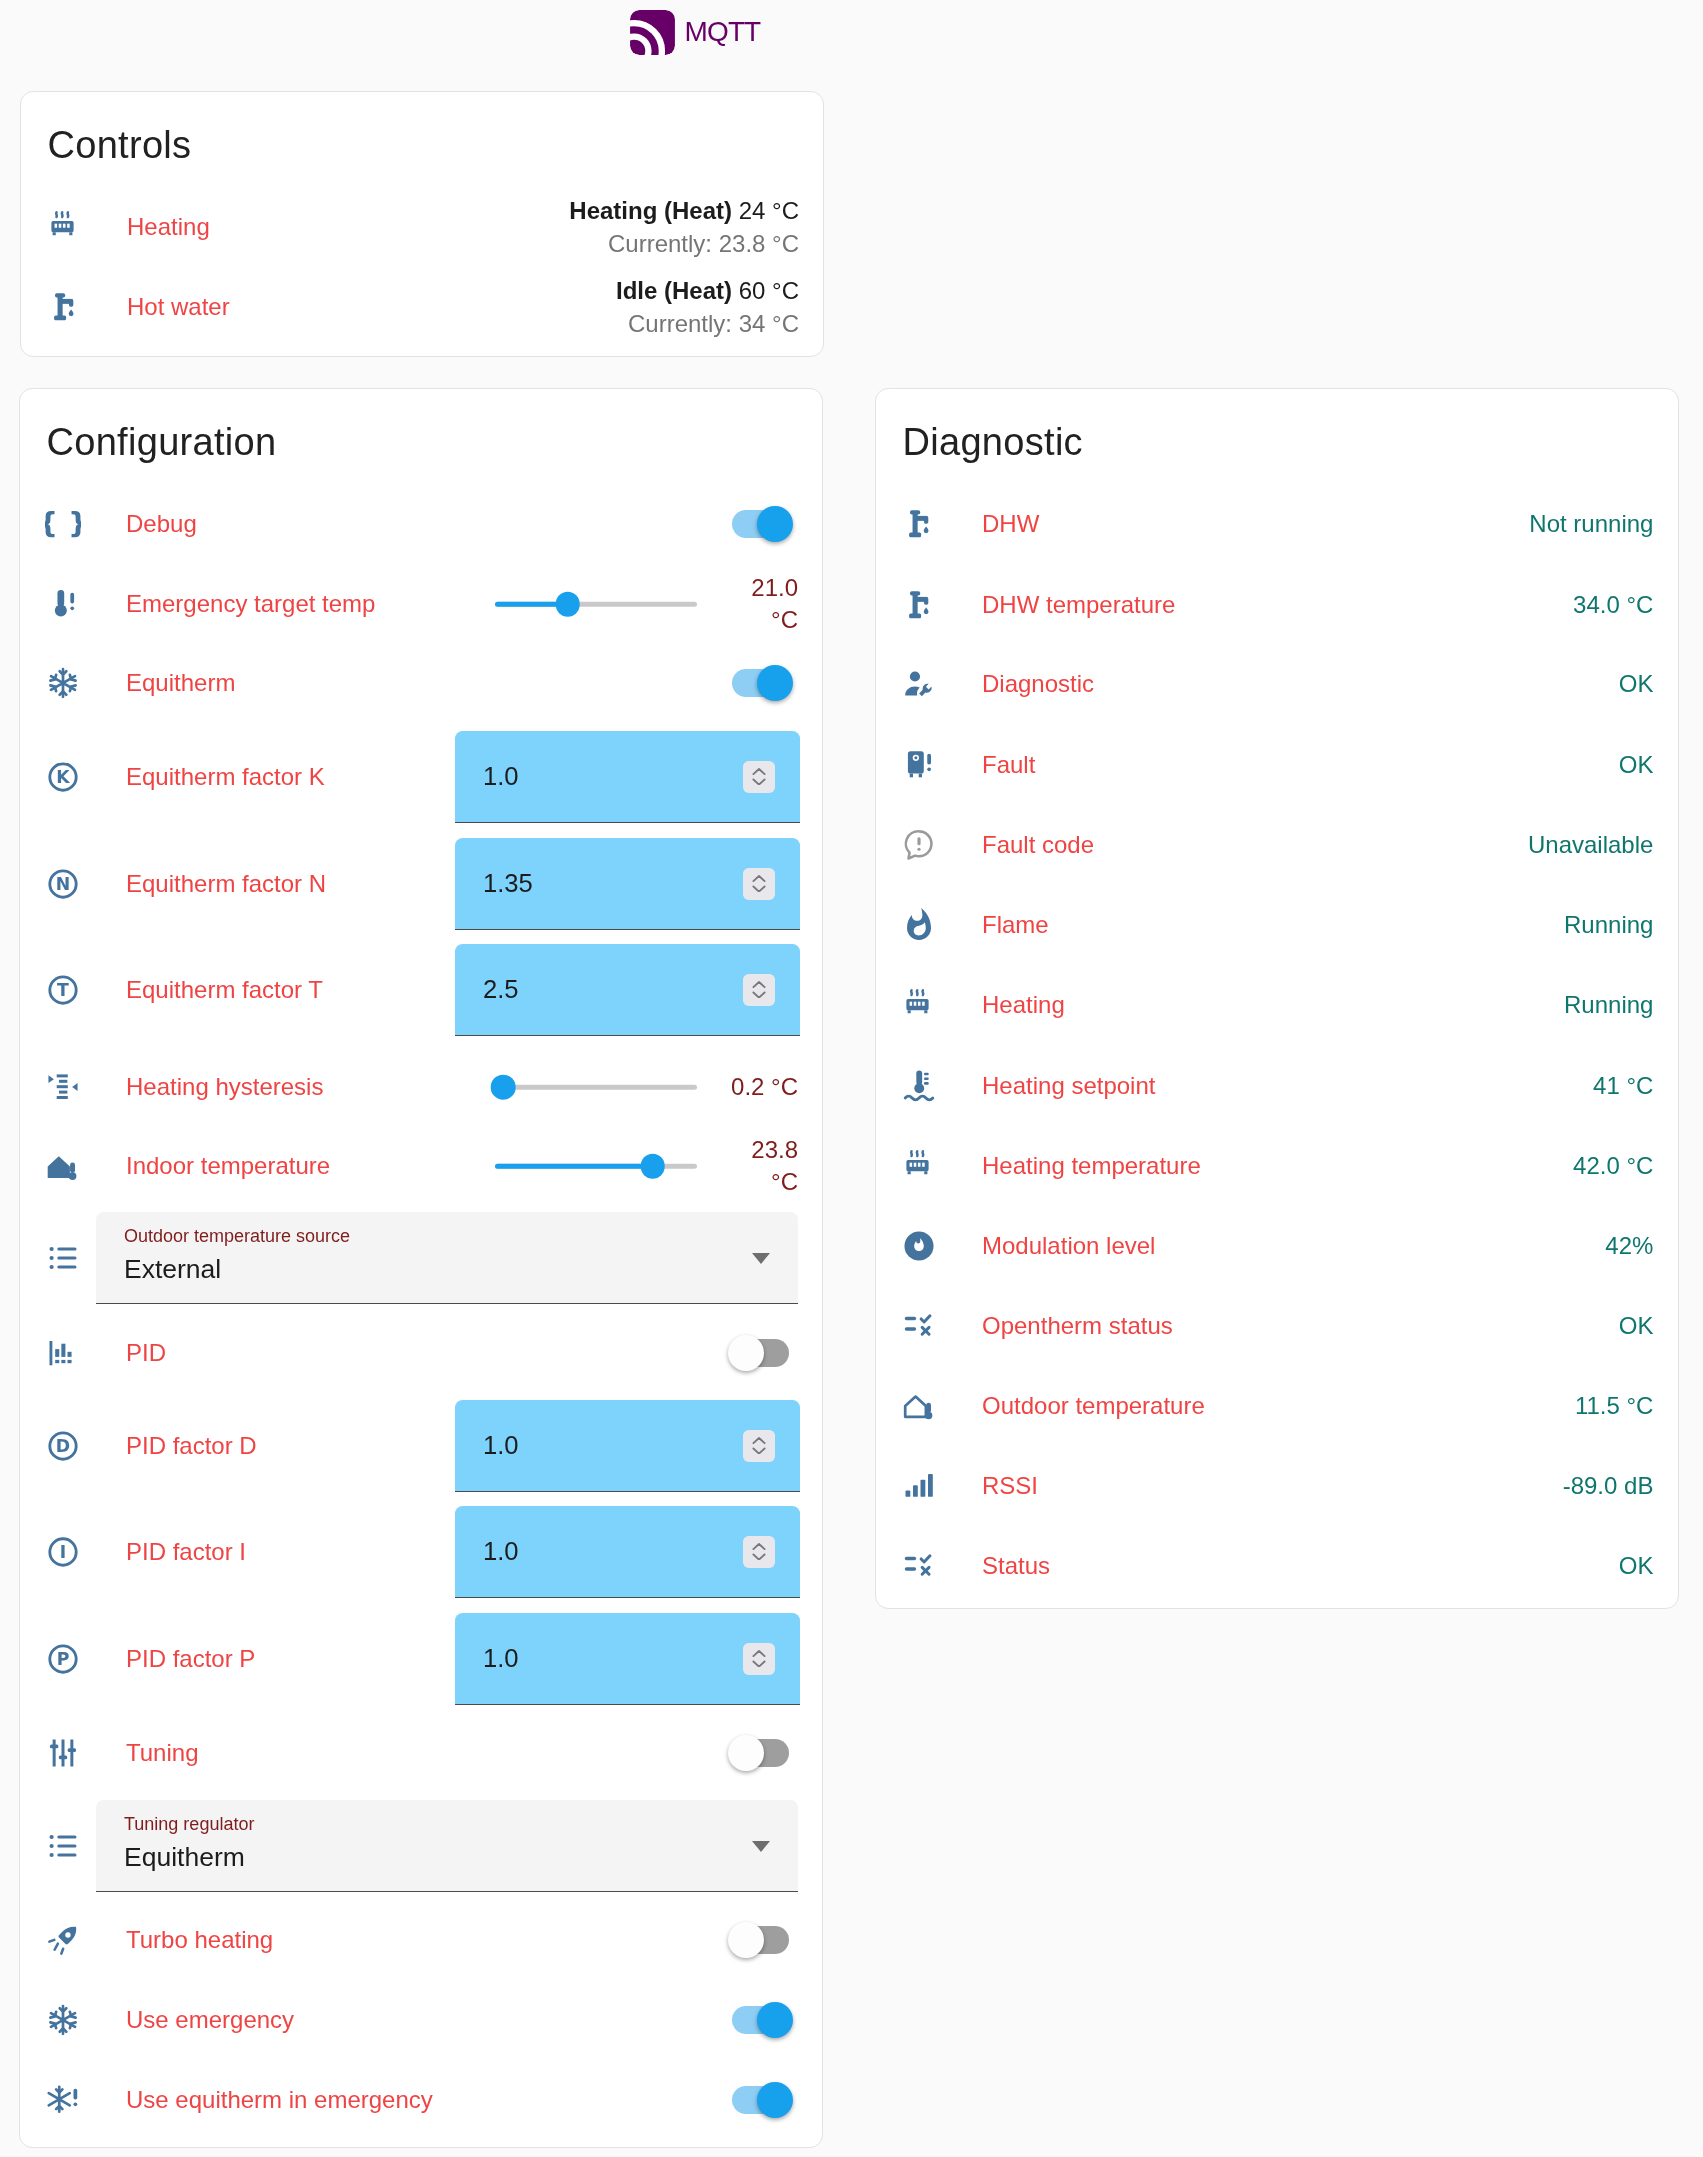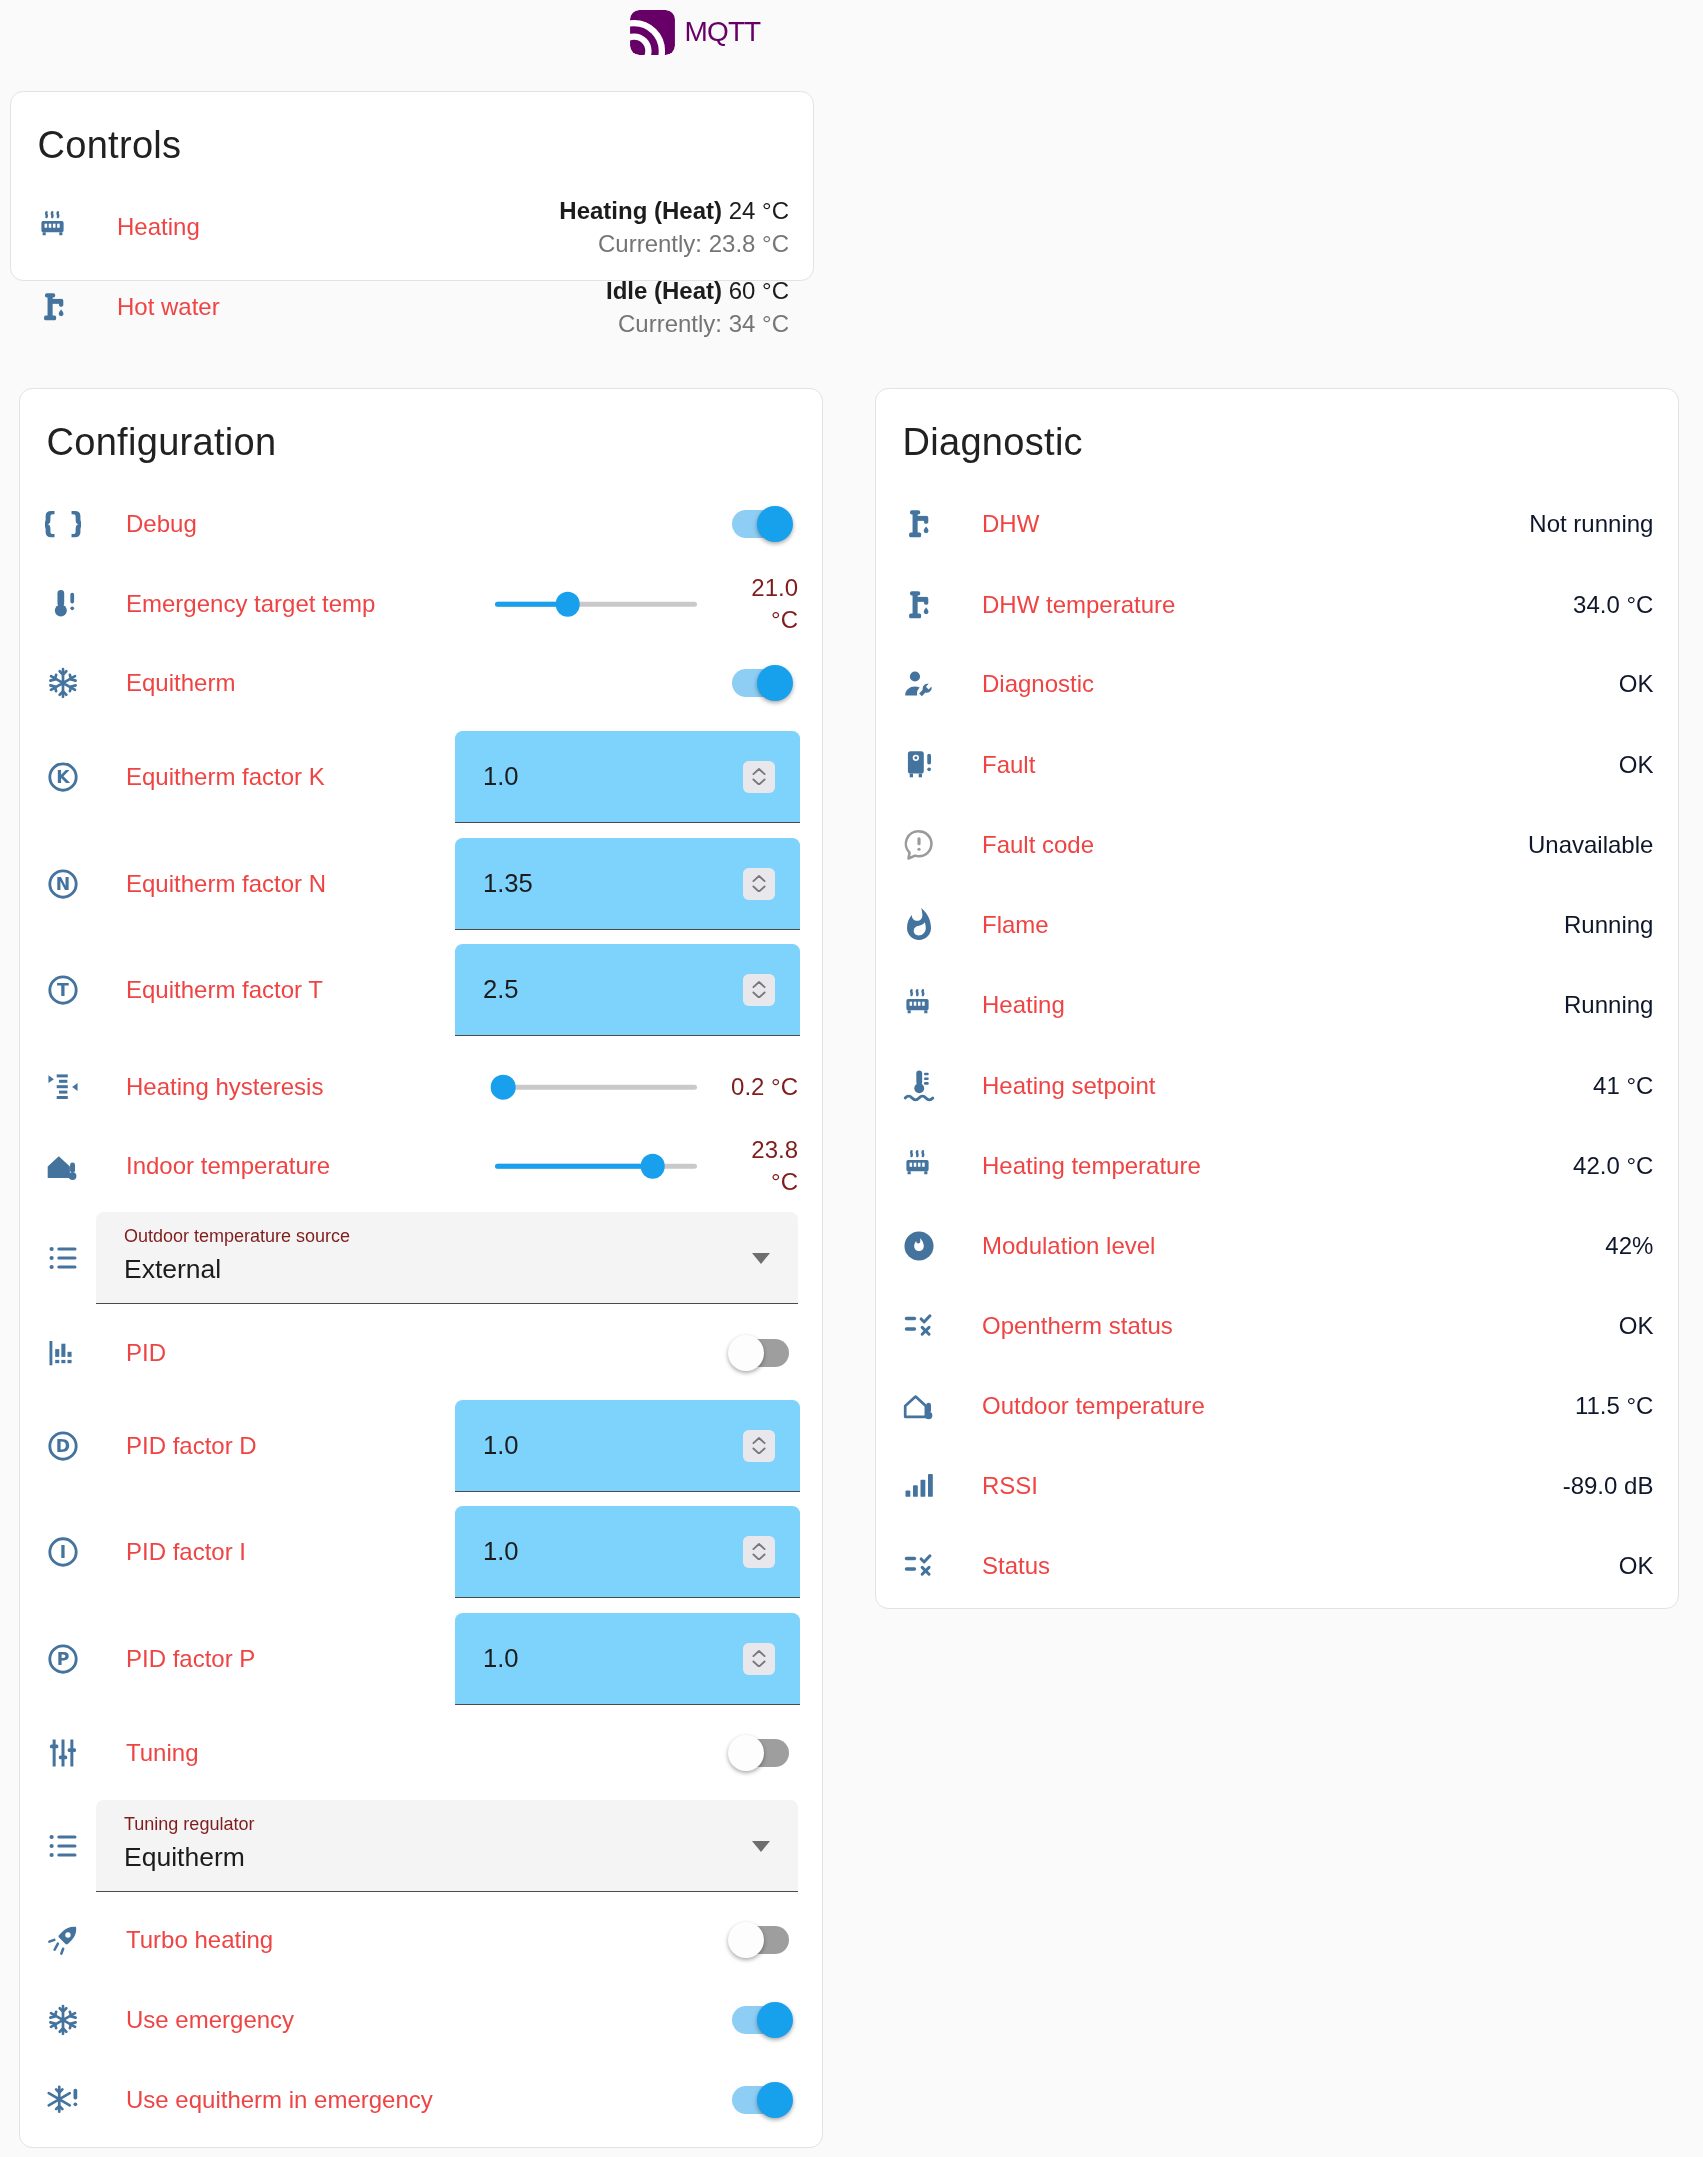--- a/index.html
+++ b/index.html
@@ -1,28 +1,28 @@
 <!DOCTYPE html>
 <html style="font-size:15px"><head>
 <meta charset="utf-8">
 <style>
   html,body{margin:0;padding:0}
   body{width:1703px;height:2158px;position:relative;background:#fafafa;
        font-family:"Liberation Sans",sans-serif;color:#1c1c1c;overflow:hidden}
   .card{position:absolute;background:#fff;border:0.9px solid #e2e2e2;border-radius:13.2px;box-sizing:border-box}
-  #controls-card{left:10px;top:91px;width:804px;height:190px}
+  #controls-card{left:20px;top:91px;width:804px;height:266px}
   #config-card{left:19px;top:388px;width:804px;height:1760px}
   #diag-card{left:875px;top:388px;width:804px;height:1221px}
   .ctitle{position:absolute;left:26.5px;top:32px;font-size:38px;font-weight:400;color:#212121;letter-spacing:0.3px}
   .crow{position:absolute;left:0;right:0}
   .ric{position:absolute;left:24.6px;top:50%;transform:translateY(-50%);width:36px;height:36px;color:#44739e}
   .ric svg{width:100%;height:100%}
   .ric.gray{color:#9a9a9a}
   .rlab{position:absolute;left:106px;top:50%;transform:translateY(-50%);font-size:24px;color:#ef4444;white-space:nowrap}
-  .dval{position:absolute;right:24.6px;top:50%;transform:translateY(-50%);font-size:24px;color:#0f172a;white-space:nowrap}
+  .dval{position:absolute;right:24.6px;top:50%;transform:translateY(-50%);font-size:24px;color:#0f766e;white-space:nowrap}
   .cstate{position:absolute;right:24px;top:50%;transform:translateY(-50%);text-align:right;font-size:24px;line-height:33px;white-space:nowrap}
   .cstate .nm{font-weight:700}
   .cstate .cur{color:#757575}
   
   .toggle{position:absolute;right:33px;top:50%;transform:translateY(-50%);width:57px;height:28px;cursor:pointer}
   .toggle .track{position:absolute;left:0;top:0;width:100%;height:100%;border-radius:14px;background:#9e9e9e}
   .toggle .thumb{position:absolute;top:-3.8px;left:-3.8px;width:36px;height:36px;border-radius:50%;background:#fdfdfd;
                  box-shadow:0 1.9px 4.7px rgba(0,0,0,.35)}
   .toggle.on .track{background:#8ecdf4}
   .toggle.on .thumb{left:24.6px;background:#17a0ec}

